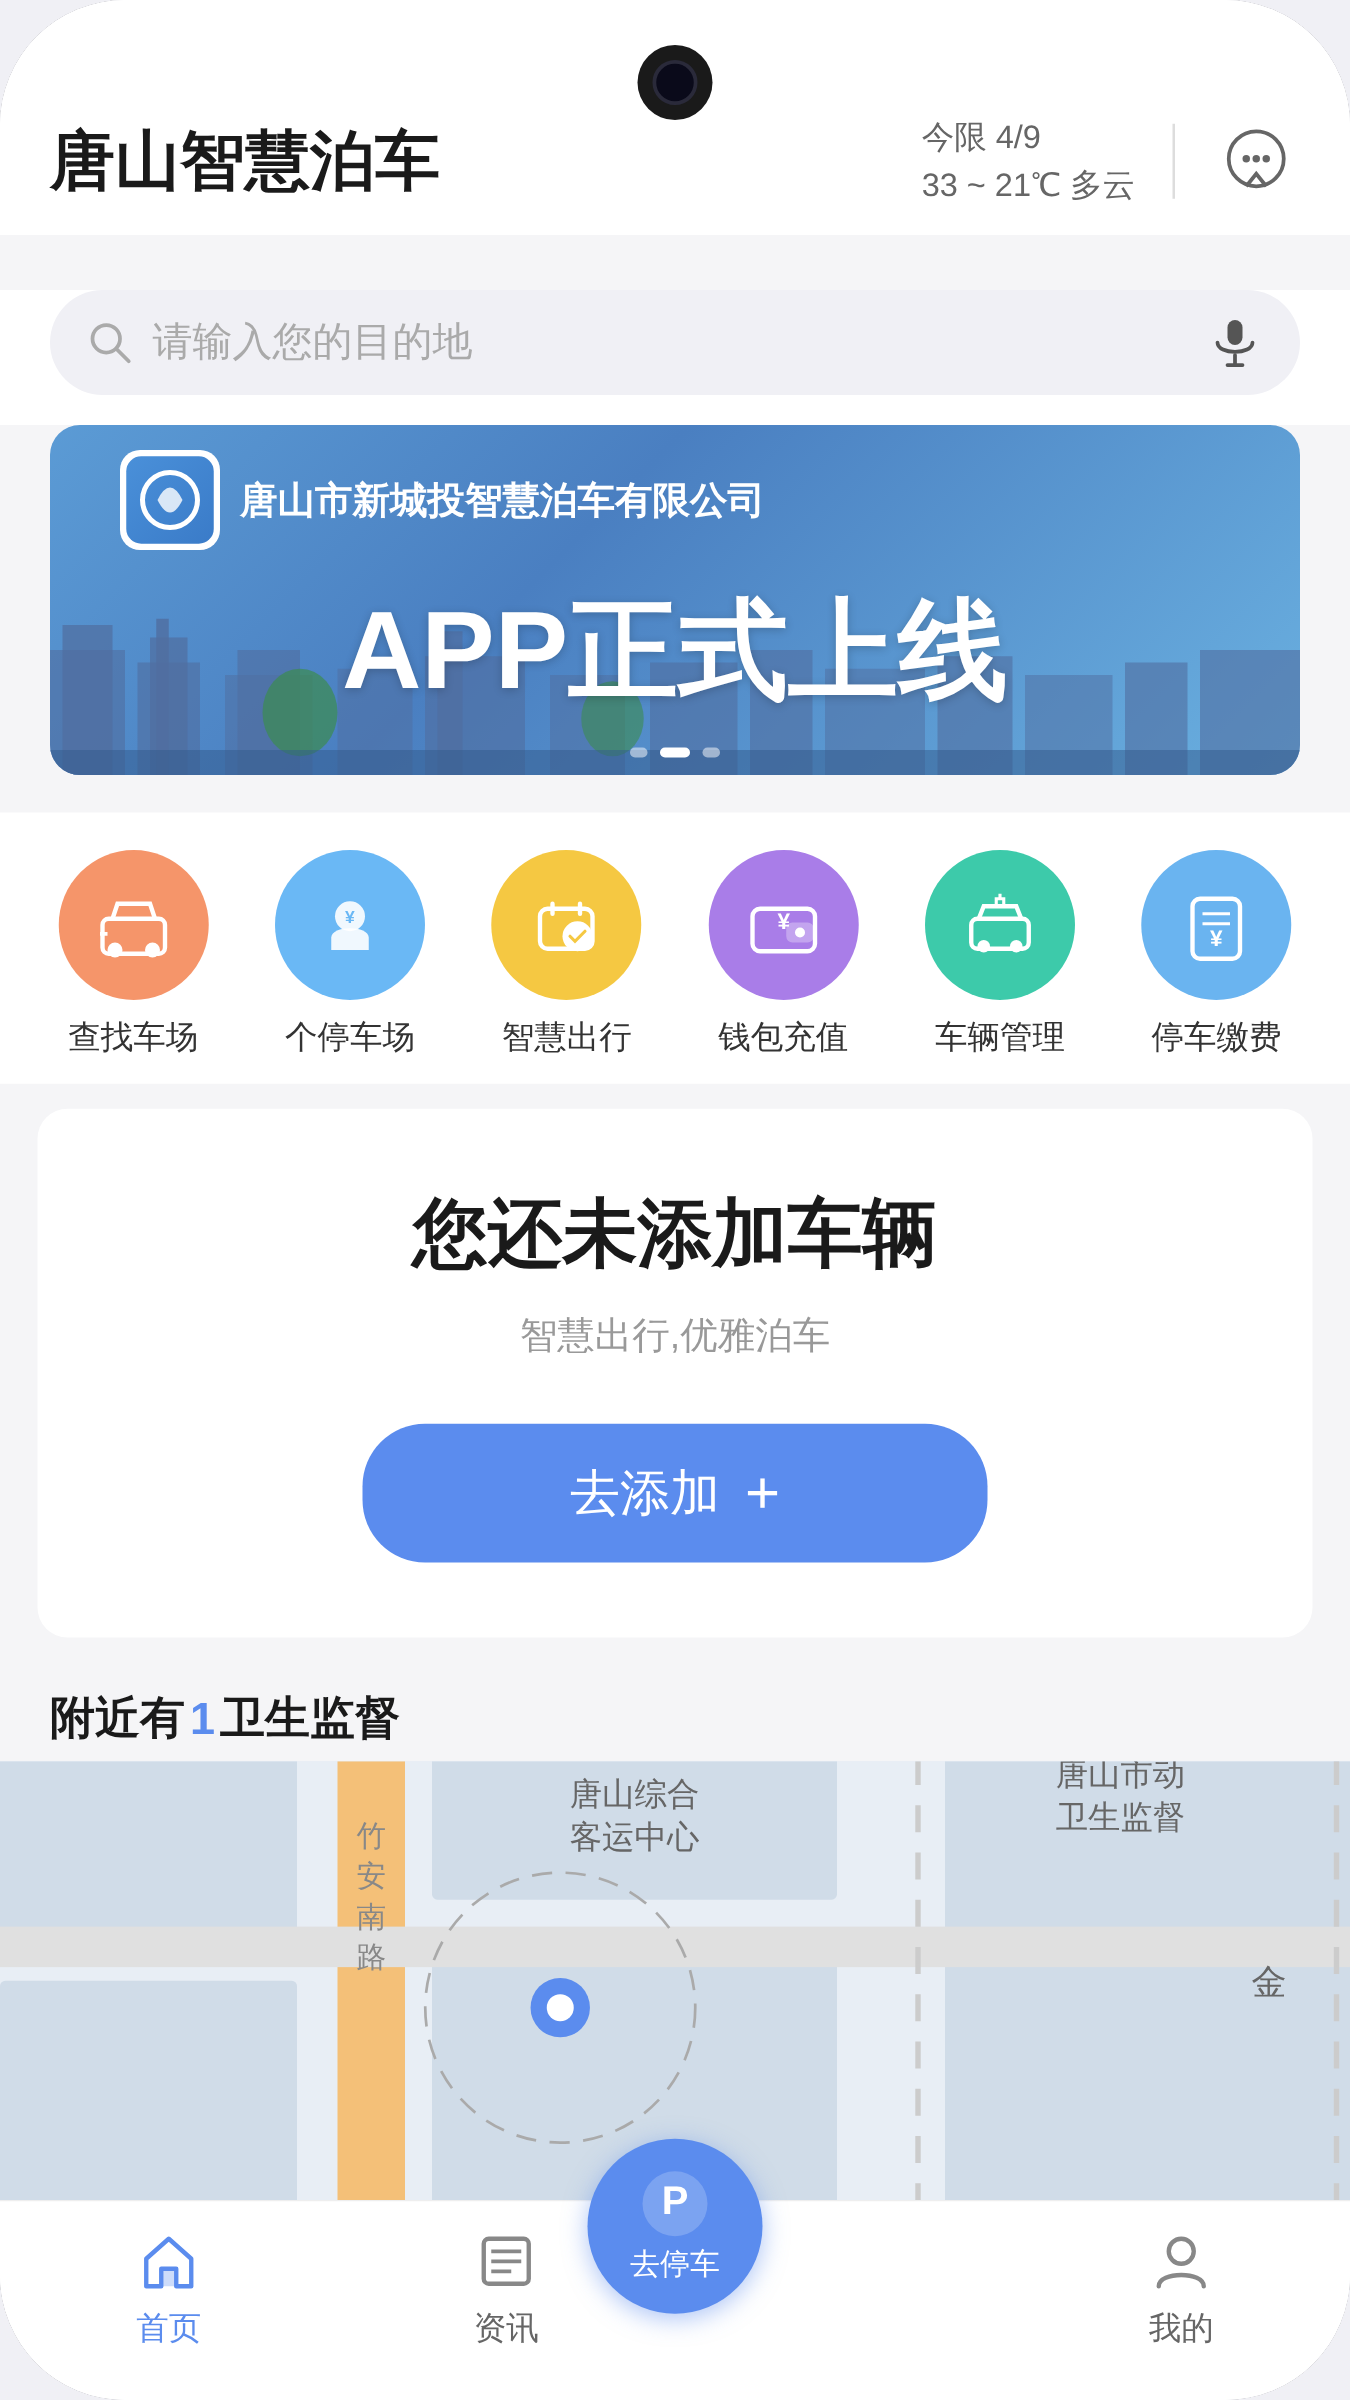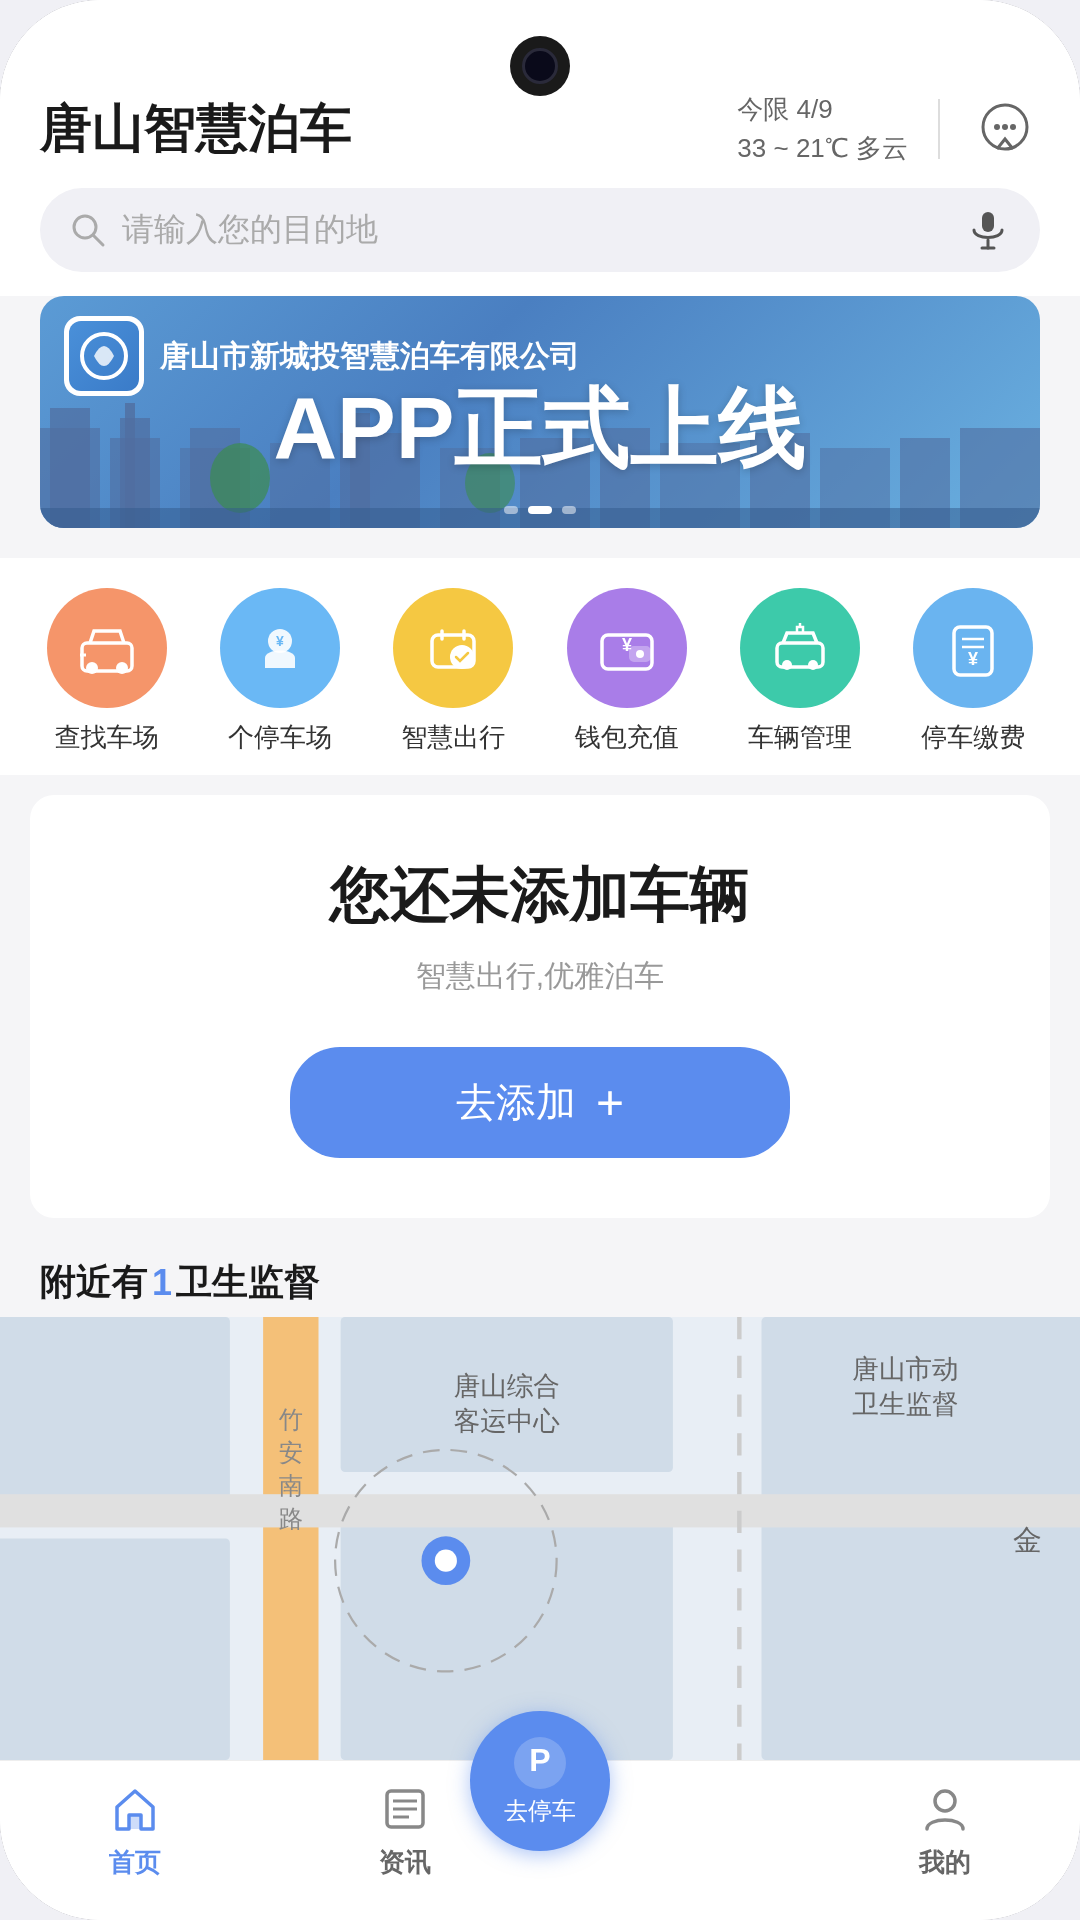--- a/index.html
+++ b/index.html
@@ -107,46 +107,48 @@
       display: flex;
       align-items: center;
       justify-content: center;
     }
 
     
     .search-bar {
       background: white;
       padding: 0 40px 24px;
       flex-shrink: 0;
+      margin-top: 44px;
     }
     .search-input-wrapper {
       background: #f0f0f5;
       border-radius: 50px;
       display: flex;
       align-items: center;
       padding: 20px 30px;
       gap: 16px;
     }
     .search-placeholder {
       flex: 1;
       font-size: 32px;
       color: #aaa;
     }
 
     
     .banner {
       margin: 0 40px 30px;
       border-radius: 24px;
       overflow: hidden;
-      height: 232px;
+      height: 280px;
       flex-shrink: 0;
       background: linear-gradient(135deg, #5b9bd5 0%, #4a7fc1 40%, #6ab0e0 100%);
       position: relative;
       display: flex;
       flex-direction: column;
+      padding-left: 32px;
     }
     .banner-header {
       display: flex;
       align-items: center;
       padding: 20px 24px 10px;
       gap: 16px;
       z-index: 2;
       position: relative;
     }
     .banner-logo {
@@ -336,21 +338,20 @@
       gap: 8px;
       cursor: pointer;
       flex: 1;
     }
     .nav-item.active .nav-label {
       color: #5b8cee;
     }
     .nav-label {
       font-size: 26px;
       color: #666;
-      font-weight: bold;
     }
     .nav-icon {
       width: 56px;
       height: 56px;
       display: flex;
       align-items: center;
       justify-content: center;
     }
 
     

